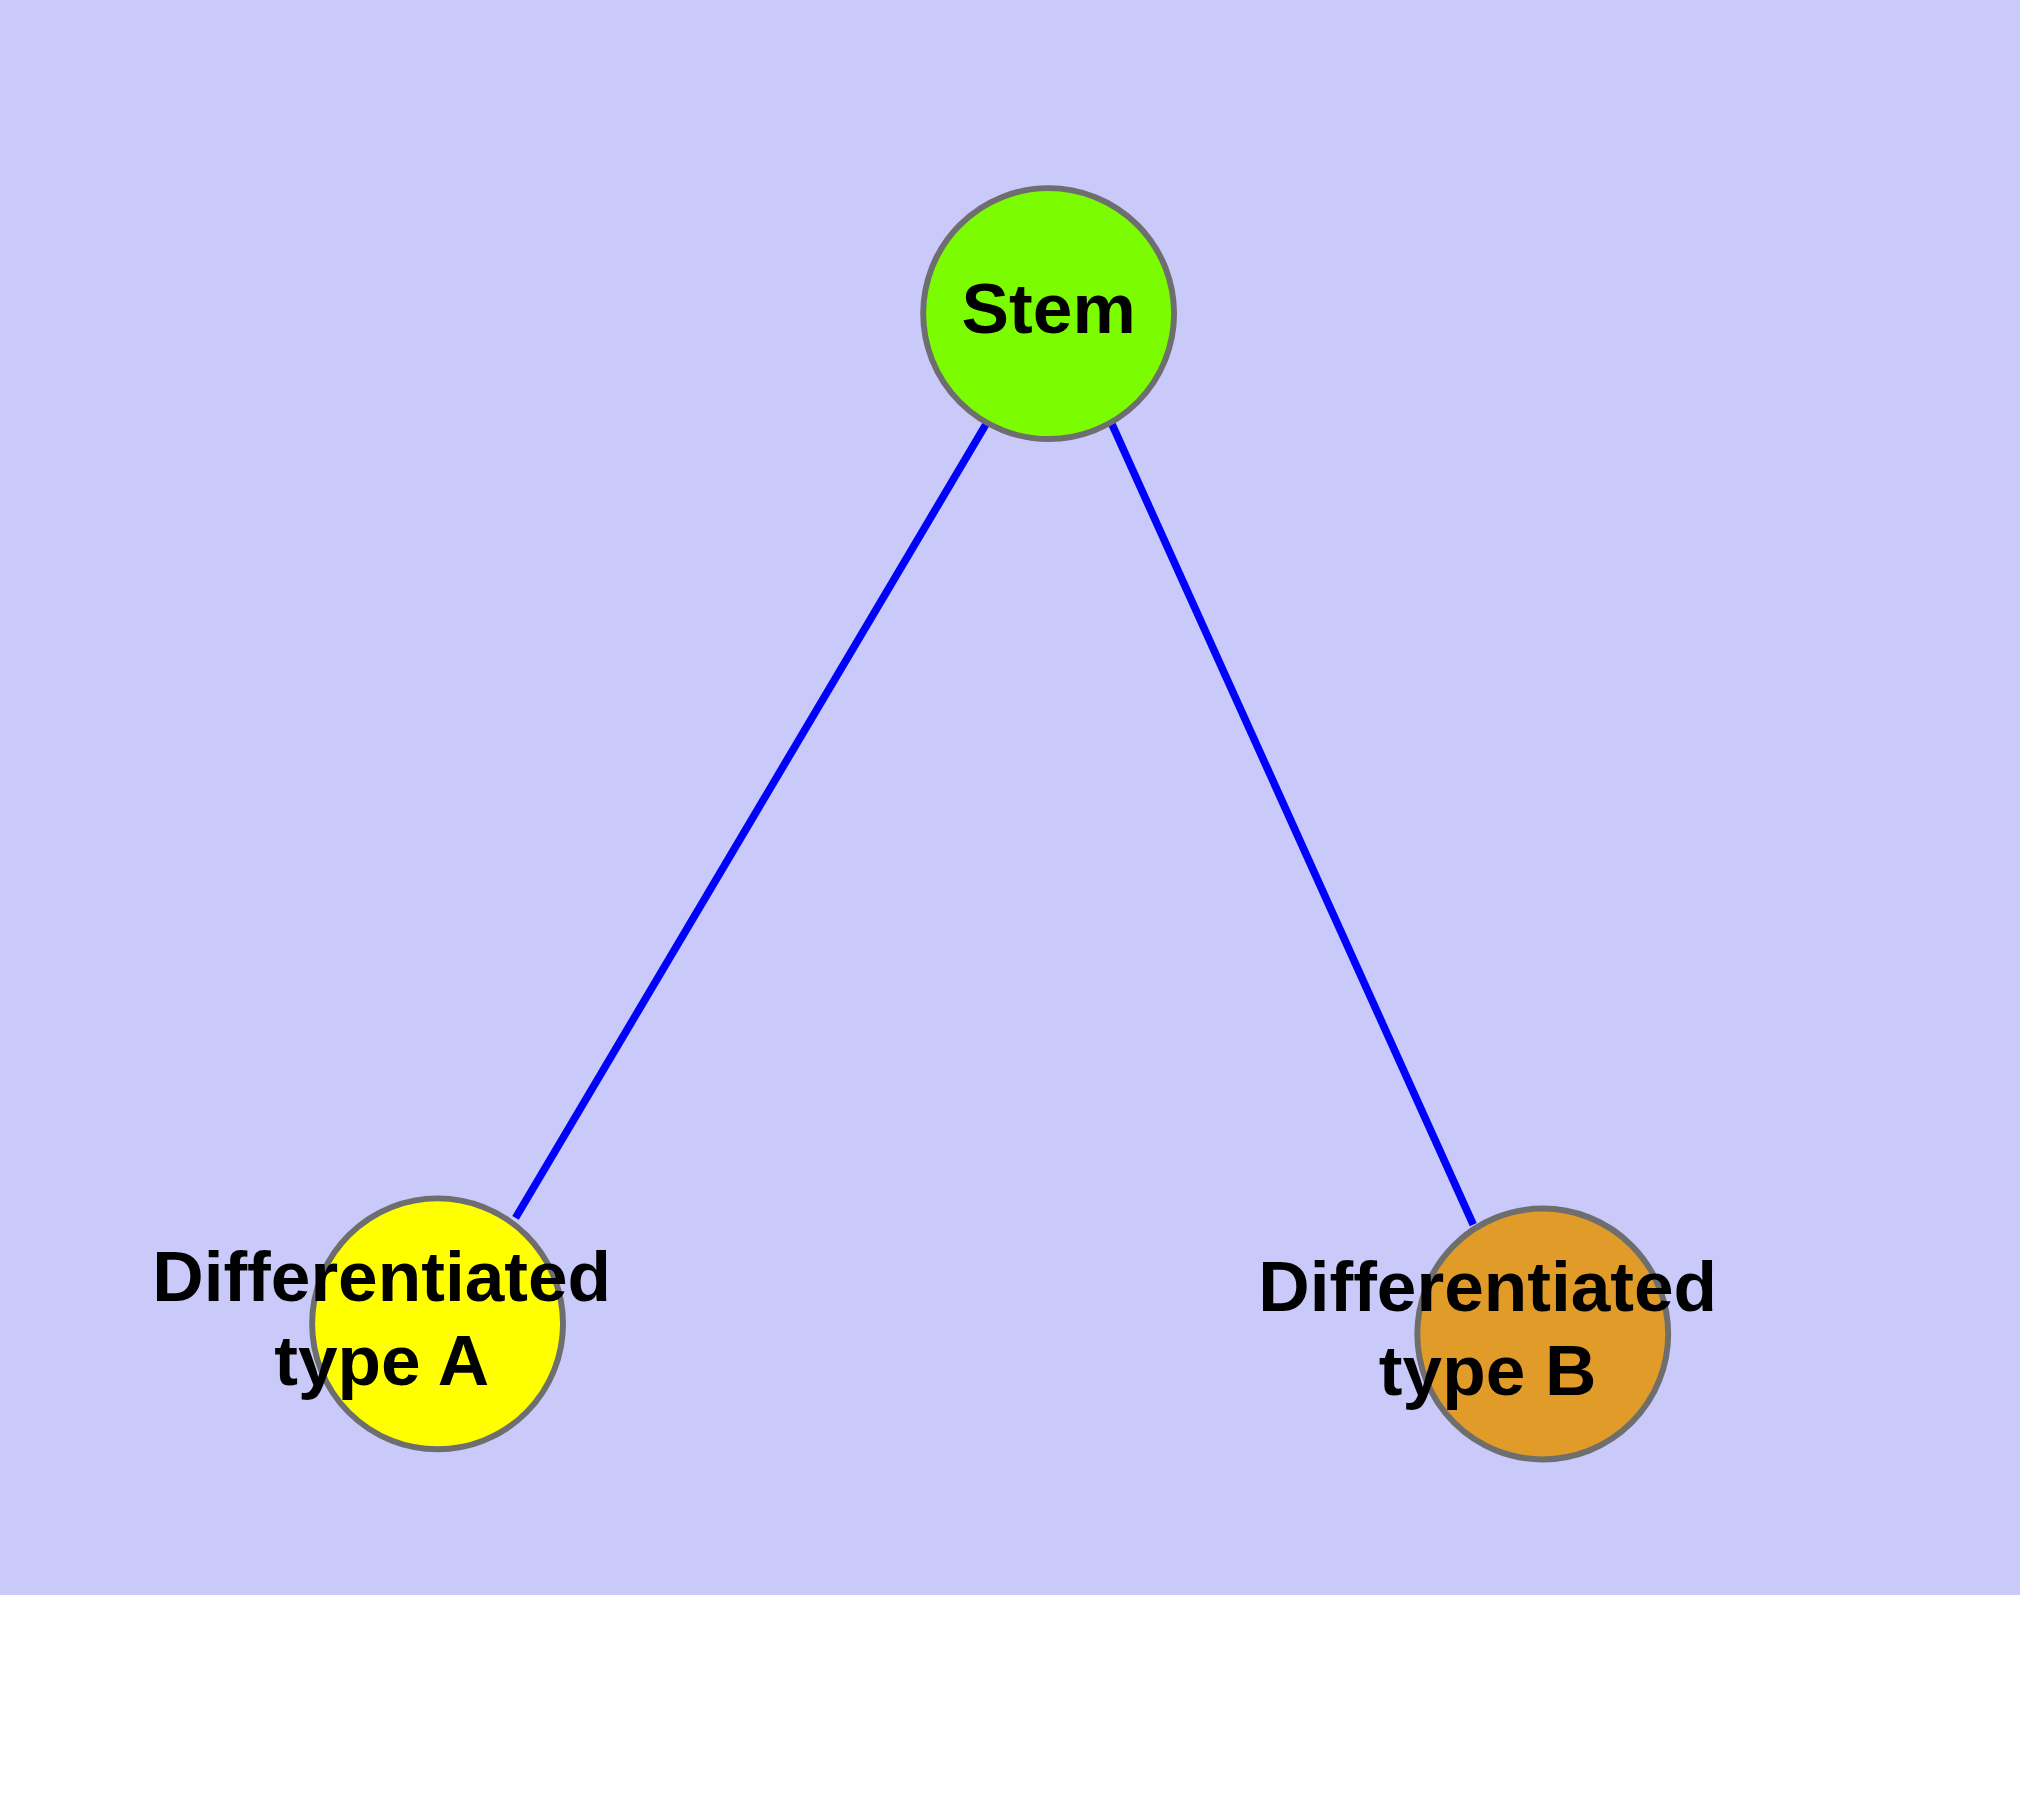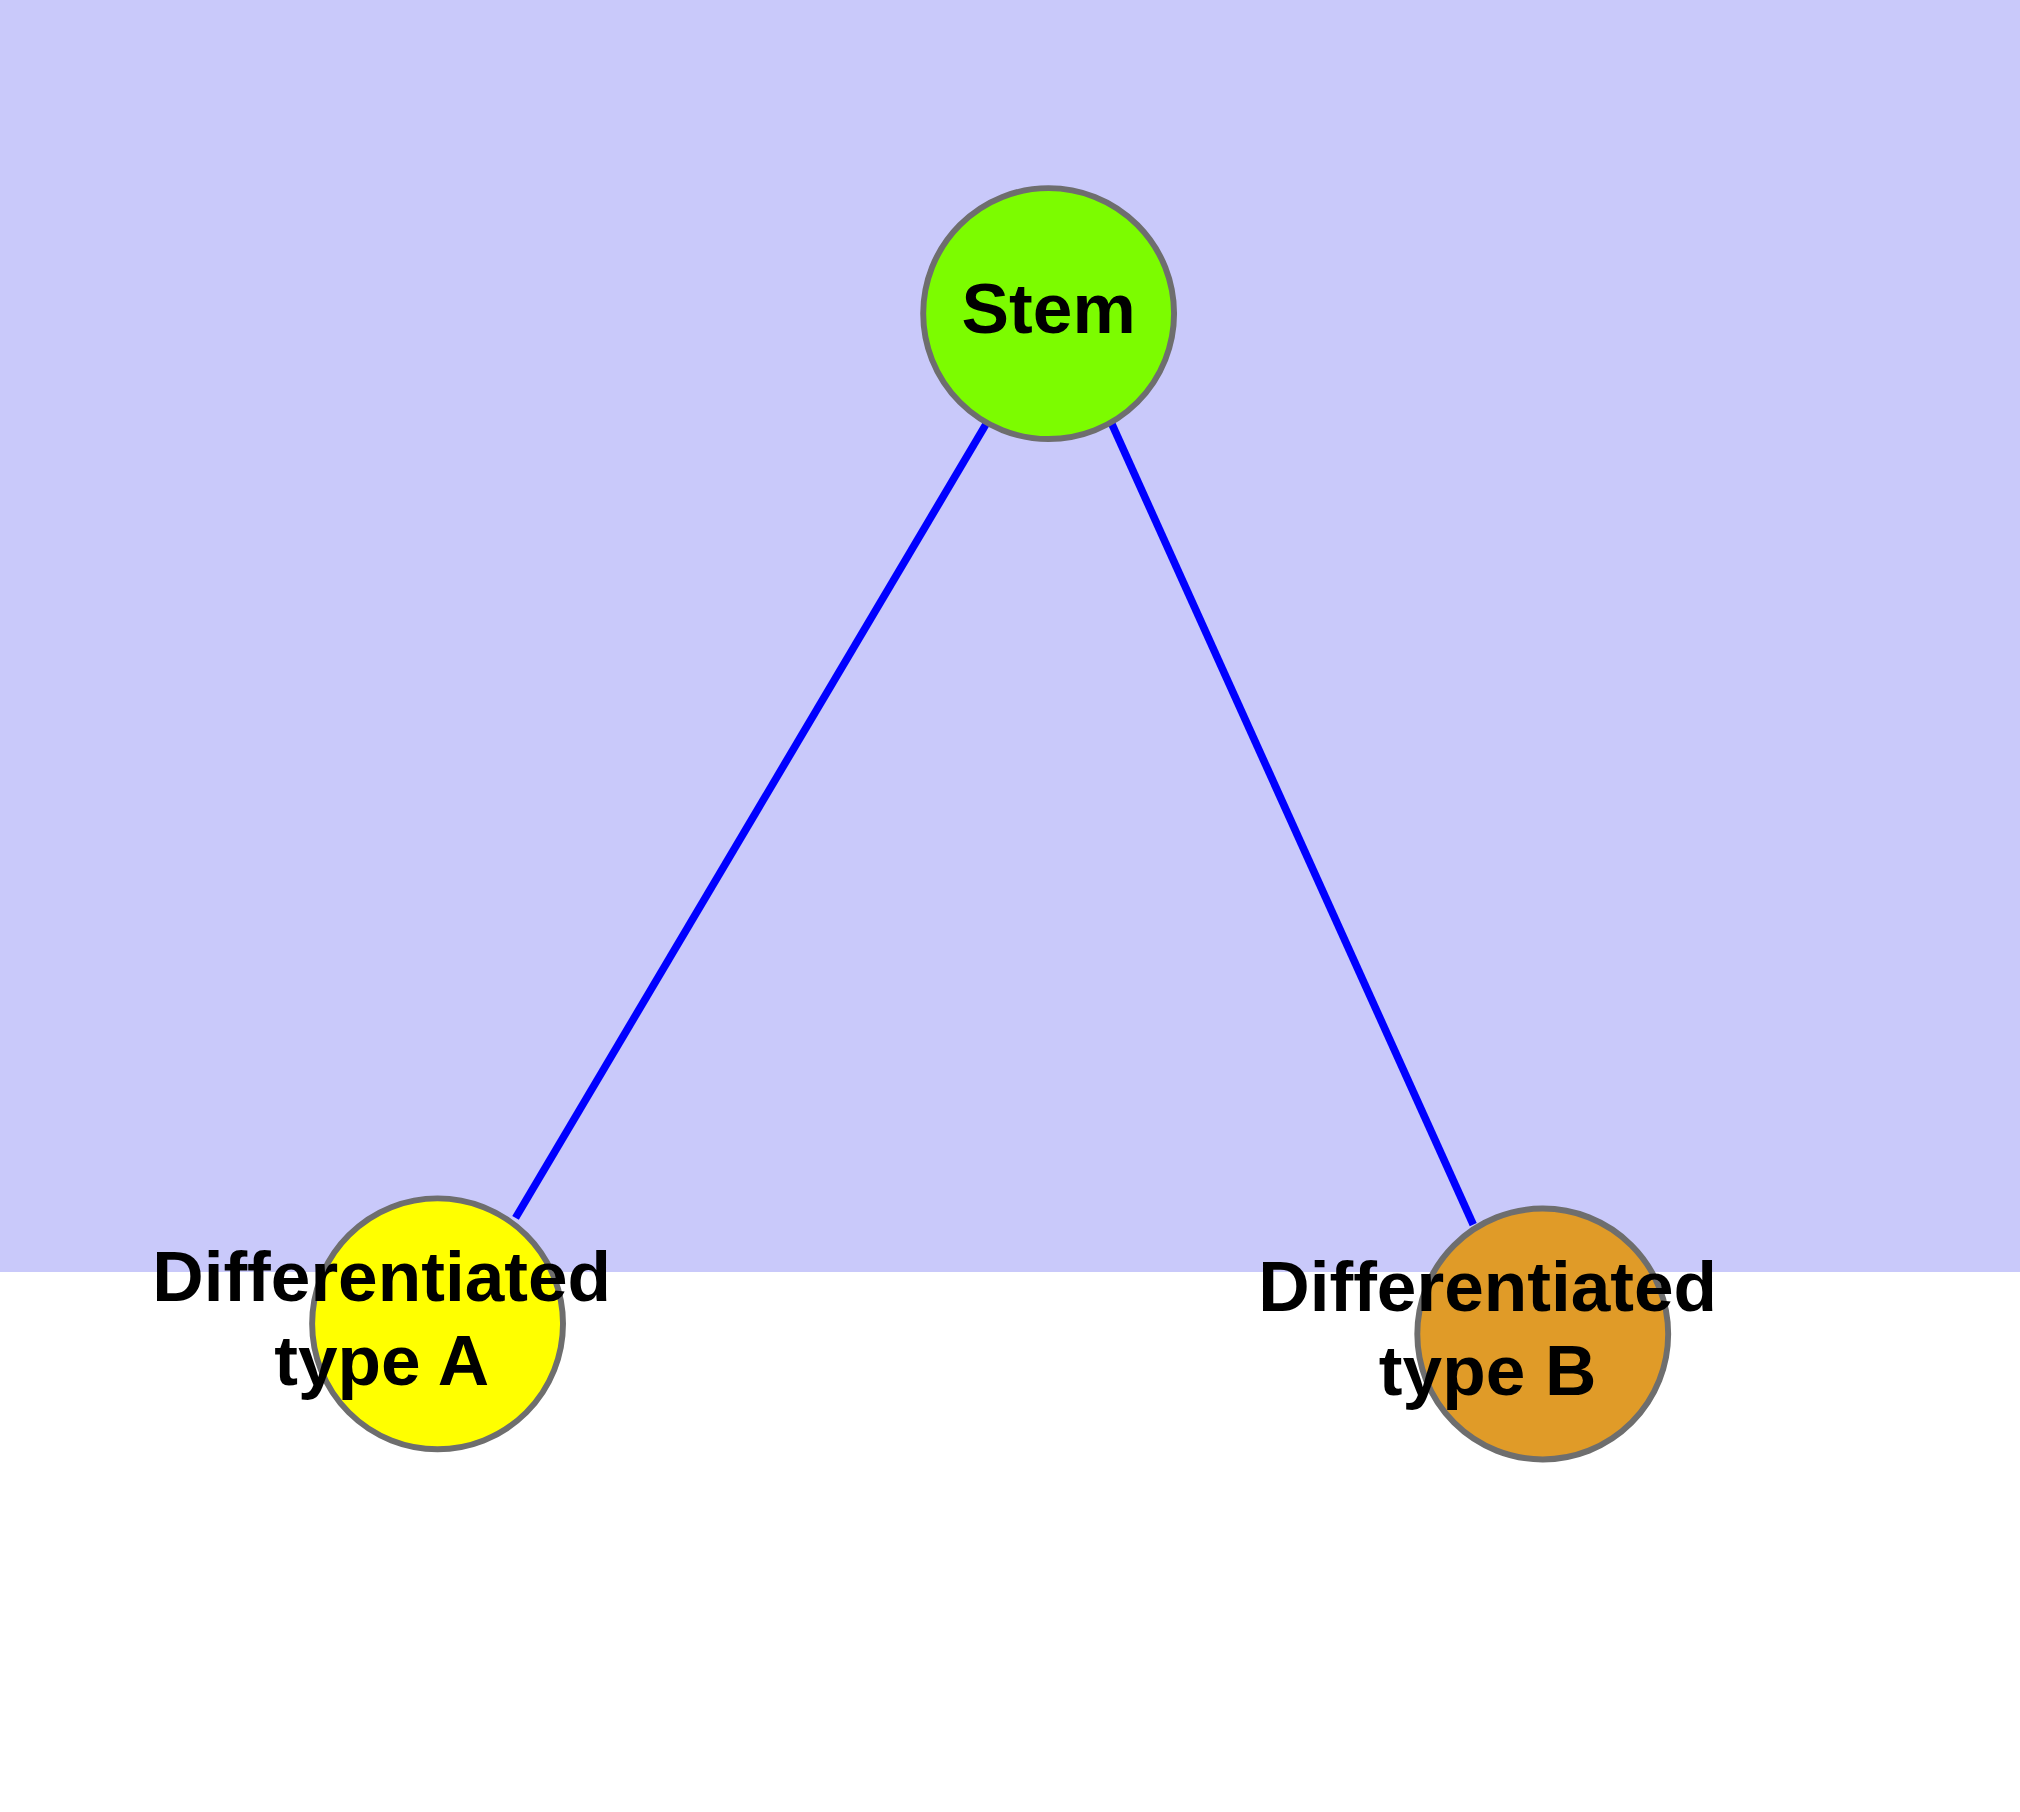--- a/index.html
+++ b/index.html
@@ -8,21 +8,21 @@
   }
   body {
     width: 2021px;
     height: 1812px;
     overflow: hidden;
     font-family: "Liberation Sans", sans-serif;
   }
   #canvas {
     position: relative;
     width: 2021px;
-    height: 1272px;
+    height: 1595px;
     background: #c9c9fa;
   }
   #graph-svg {
     position: absolute;
     left: 0;
     top: 0;
     width: 2021px;
     height: 1812px;
   }
   .node-label {

